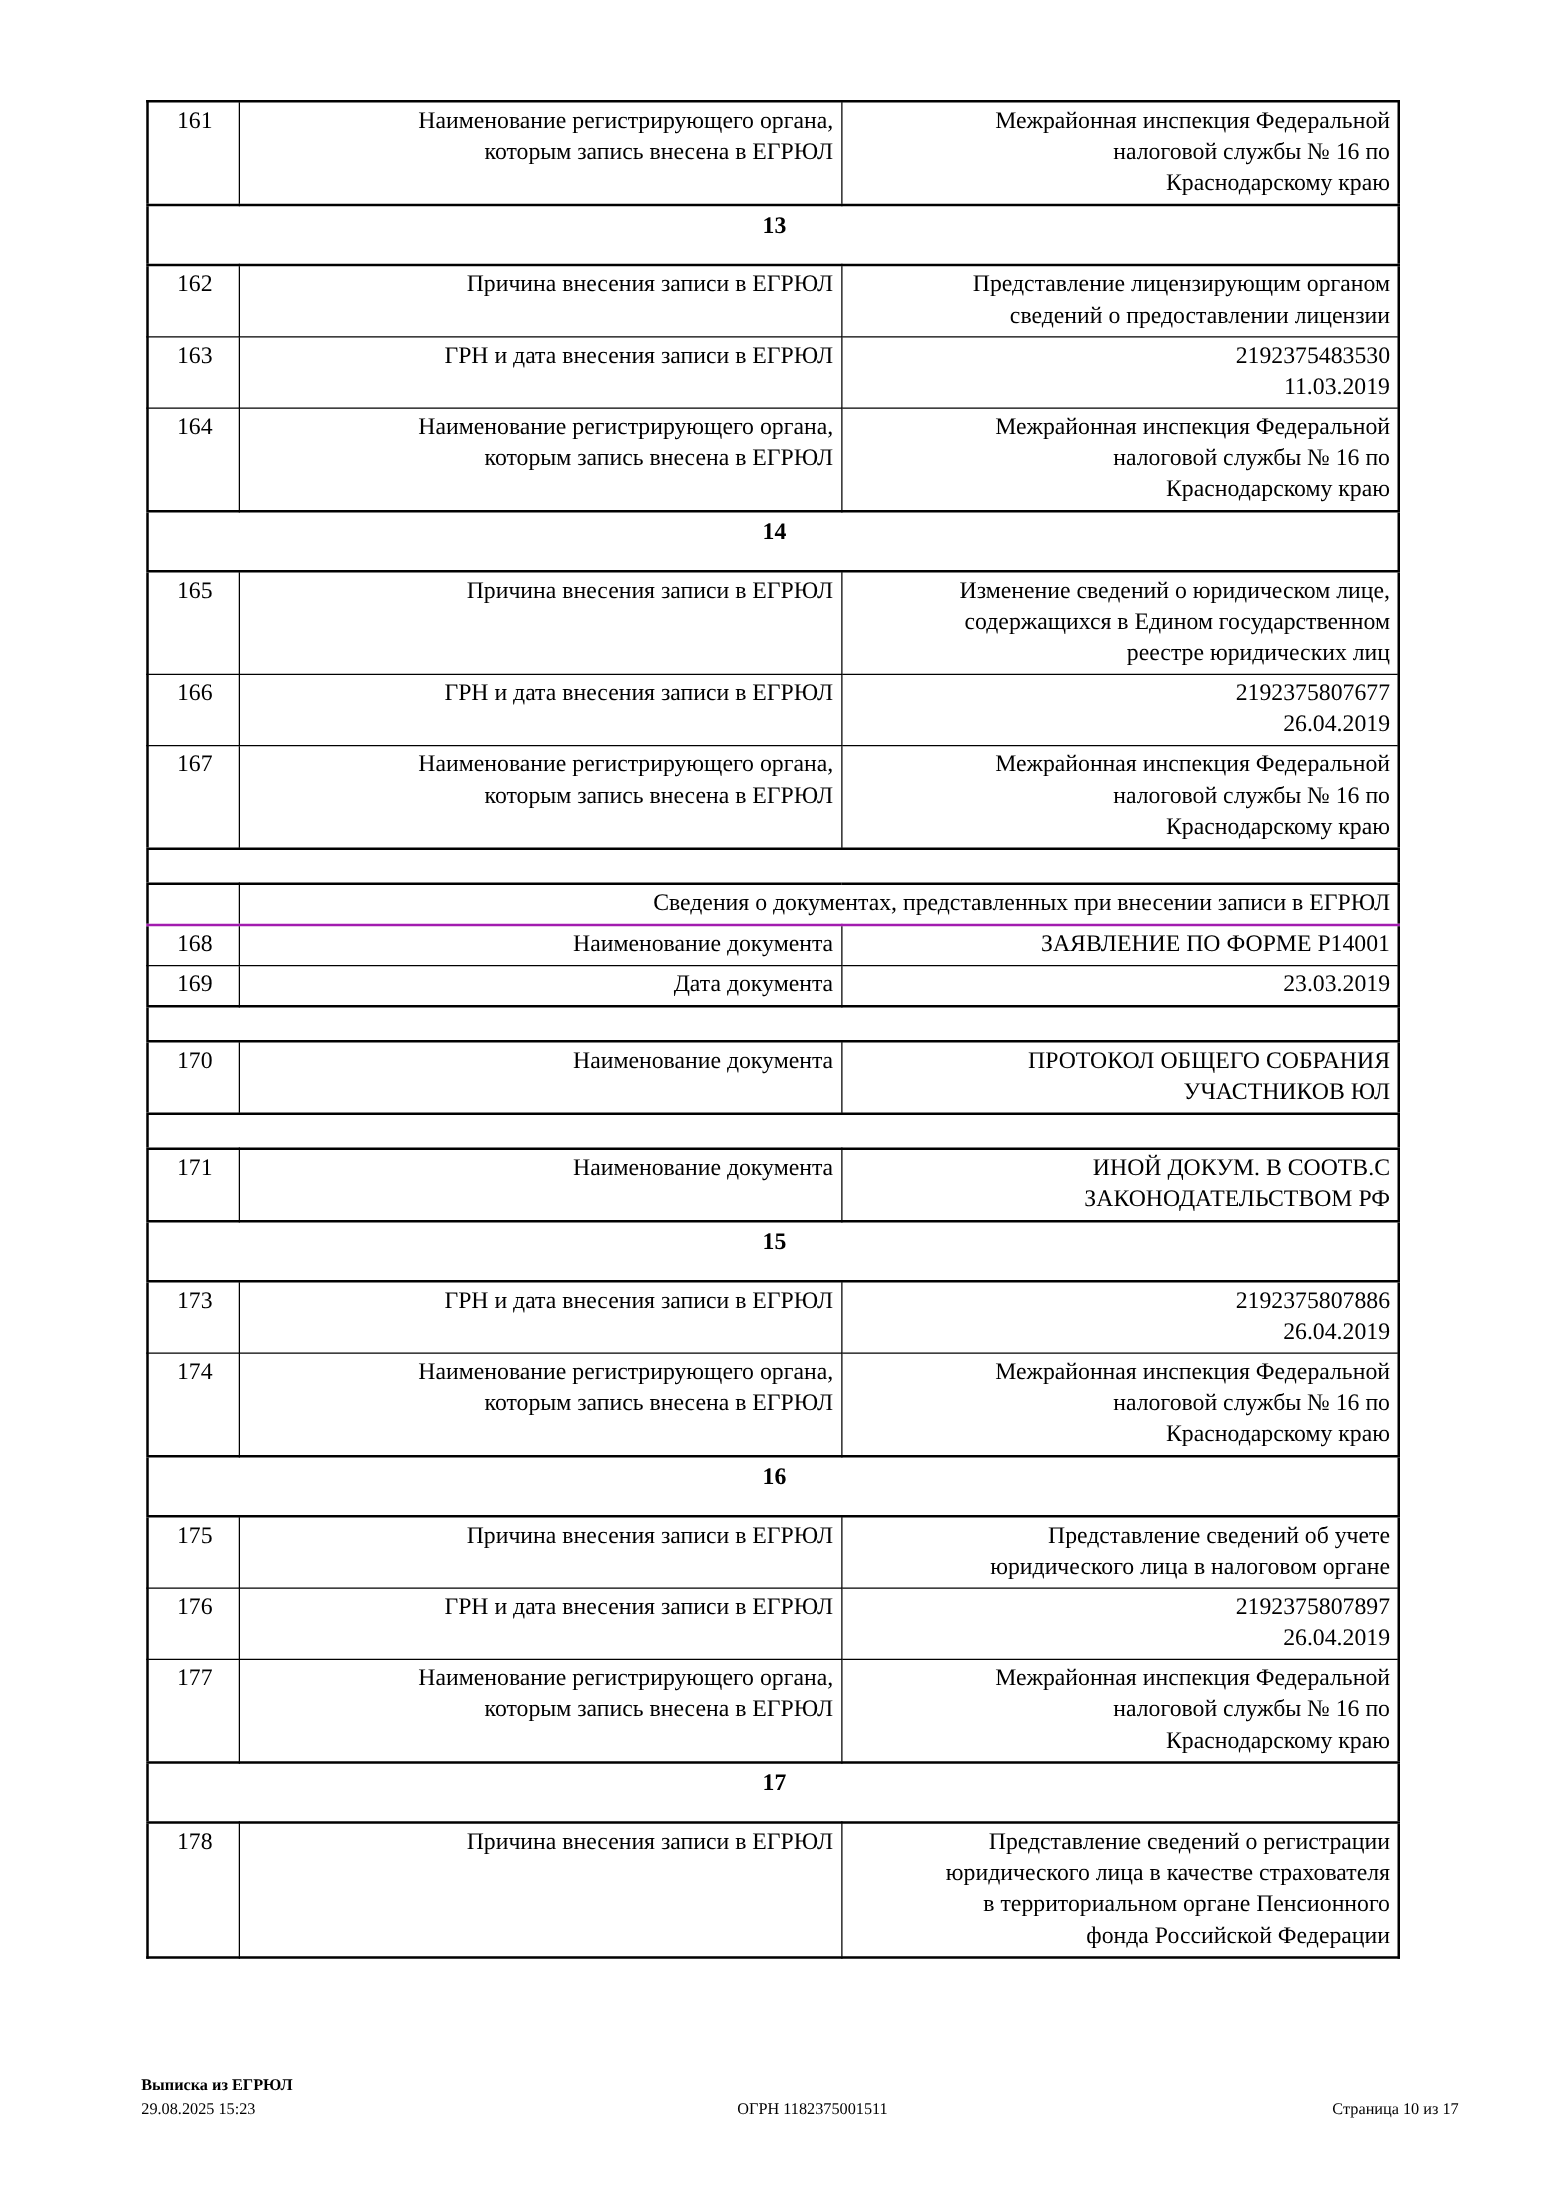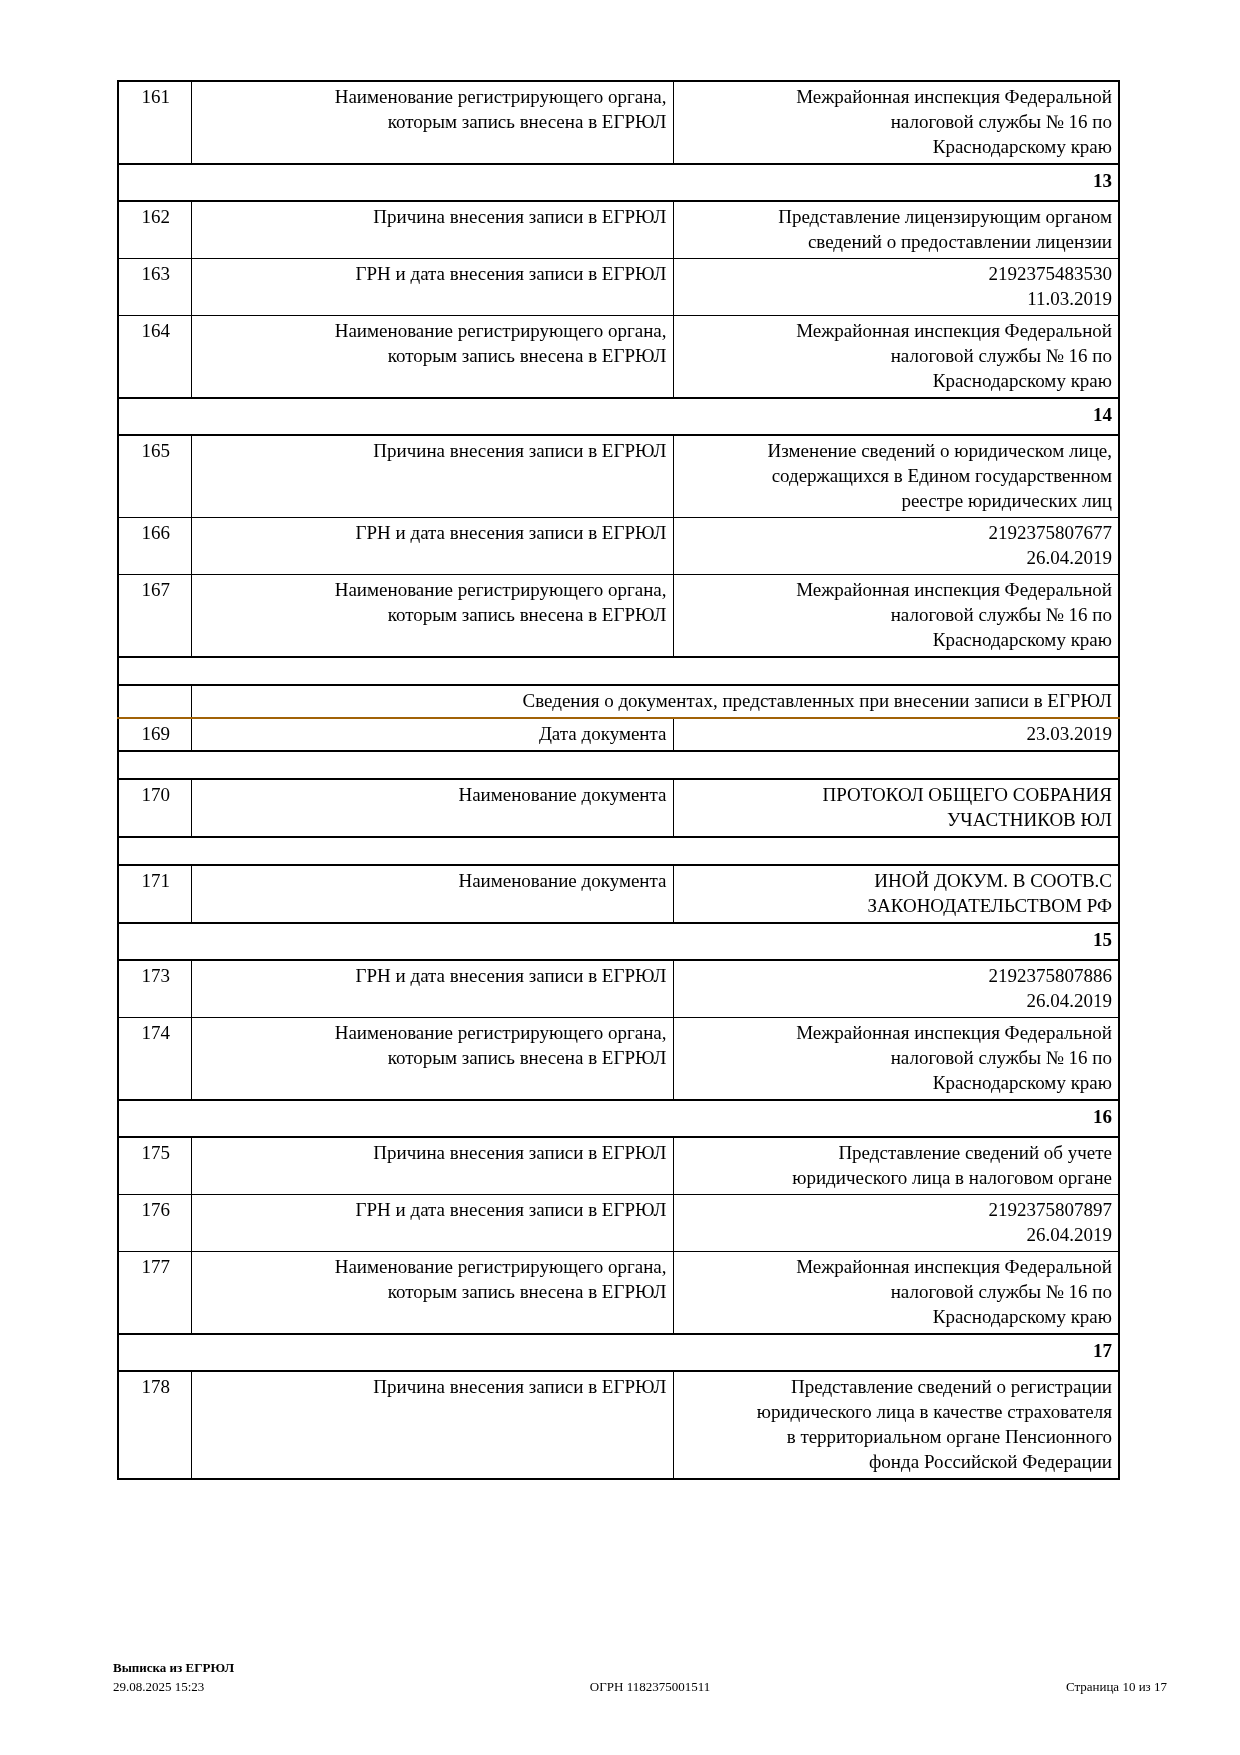--- a/index.html
+++ b/index.html
@@ -38,33 +38,33 @@
     padding-left: 2px;
     padding-right: 2px;
   }
   td.c-label, td.c-value, td.c-docheader {
     white-space: pre-line;
     text-align: right;
   }
   tr.section td {
     border-top: 2px solid #000;
     border-bottom: 2px solid #000;
-    text-align: right;
+    text-align: center;
     font-weight: bold;
     padding-top: 3px;
-    padding-bottom: 7px;
+    padding-bottom: 18px;
   }
   tr.spacer td {
     border-top: 2px solid #000;
     border-bottom: 2px solid #000;
     height: 26px;
     padding: 0;
   }
   tr.docheader td {
-    border-bottom: 2px solid #a16207;
+    border-bottom: 2px solid #a21caf;
     margin-top: 28px;
   }
   .footer {
     position: absolute;
     left: 113px;
     right: 73px;
     top: 1658px;
     display: flex;
     justify-content: space-between;
     align-items: flex-end;
@@ -144,20 +144,25 @@
 Краснодарскому краю</td>
         </tr>
         <tr class="spacer">
           <td colspan="3"></td>
         </tr>
         <tr class="docheader">
           <td class="c-num"></td>
           <td class="c-docheader" colspan="2">Сведения о документах, представленных при внесении записи в ЕГРЮЛ</td>
         </tr>
         <tr>
+          <td class="c-num">168</td>
+          <td class="c-label">Наименование документа</td>
+          <td class="c-value">ЗАЯВЛЕНИЕ ПО ФОРМЕ Р14001</td>
+        </tr>
+        <tr>
           <td class="c-num">169</td>
           <td class="c-label">Дата документа</td>
           <td class="c-value">23.03.2019</td>
         </tr>
         <tr class="spacer">
           <td colspan="3"></td>
         </tr>
         <tr>
           <td class="c-num">170</td>
           <td class="c-label">Наименование документа</td>

